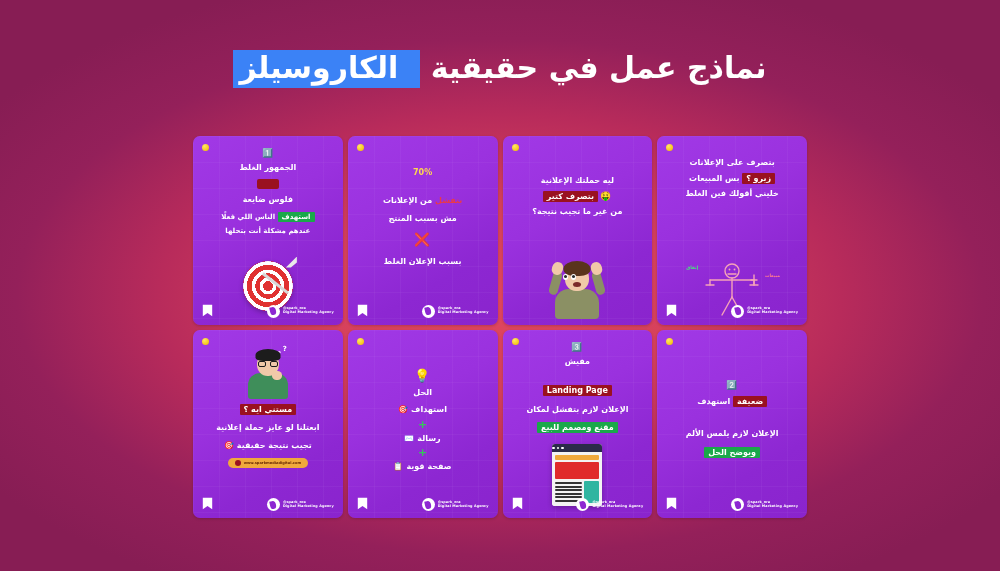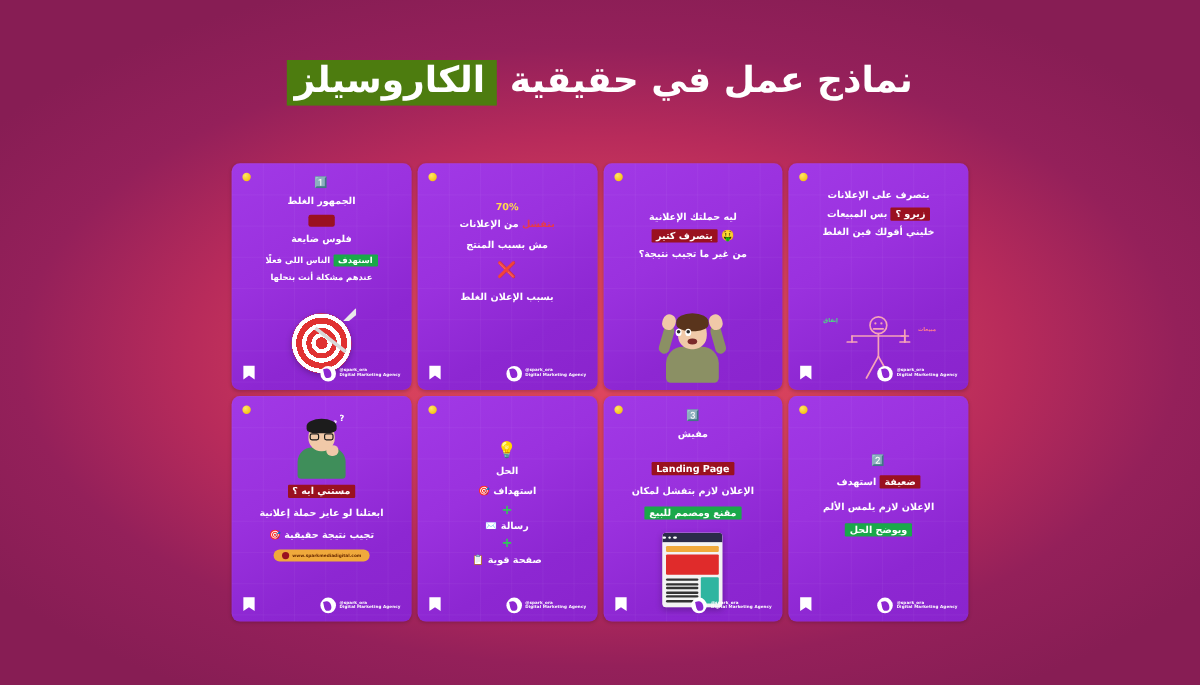--- a/index.html
+++ b/index.html
@@ -24,23 +24,23 @@
   .title{
     display:inline-block;
     font-size:30px; font-weight:bold;
     color:#ffffff;
     letter-spacing:0px;
     direction:rtl;
     white-space:nowrap;
     font-family:"DejaVu Sans", sans-serif;
   }
   .title .hl{
-    background:#4d7c0f;
+    background:#3b82f6;
     color:#ffffff;
-    padding:2px 10px 4px 6px;
+    padding:2px 22px 4px 6px;
     display:inline-block;
     line-height:1.05;
   }
 
   
   .grid{
     position:absolute;
     left:193px; top:136px;
     width:614px; height:382px;
     display:grid;
@@ -316,21 +316,21 @@
         </div>
       </div>
     </div>
   </div>
 
   <div class="card">
     <span class="dot"></span>
     <div class="body">
       <div class="spacer" style="flex:0 0 18px"></div>
       <div class="line hl-yellow">70%</div>
-      <div class="line" style="margin-top:0">
+      <div class="line" style="margin-top:14px">
         <span class="hl-redtext">بتفشل</span>
         <span>من الإعلانات</span>
       </div>
       <div class="line" style="margin-top:5px">مش بسبب المنتج</div>
       <div class="line emoji lg" style="margin:6px 0">❌</div>
       <div class="line" style="margin-top:4px">بسبب الإعلان الغلط</div>
       <div class="spacer"></div>
     </div>
     <span class="bookmark">
       <svg viewBox="0 0 11 13">
@@ -390,21 +390,21 @@
 
   <div class="card">
     <span class="dot"></span>
     <div class="body">
       <div class="spacer" style="flex:0 0 38px"></div>
       <div class="line emoji">2️⃣</div>
       <div class="line" style="margin-top:4px">
         <span class="hl-red">ضعيفة</span>
         <span>استهدف</span>
       </div>
-      <div class="line" style="margin-top:8px">الإعلان لازم يلمس الألم</div>
+      <div class="line" style="margin-top:19px">الإعلان لازم يلمس الألم</div>
       <div class="line" style="margin-top:5px">
         <span class="hl-green">ويوضح الحل</span>
       </div>
       <div class="spacer"></div>
     </div>
     <span class="bookmark">
       <svg viewBox="0 0 11 13">
           <path d="M0.8 0.8h9.4v11.4L5.5 9 0.8 12.2z" fill="#ffffff"></path>
         </svg>
     </span>

